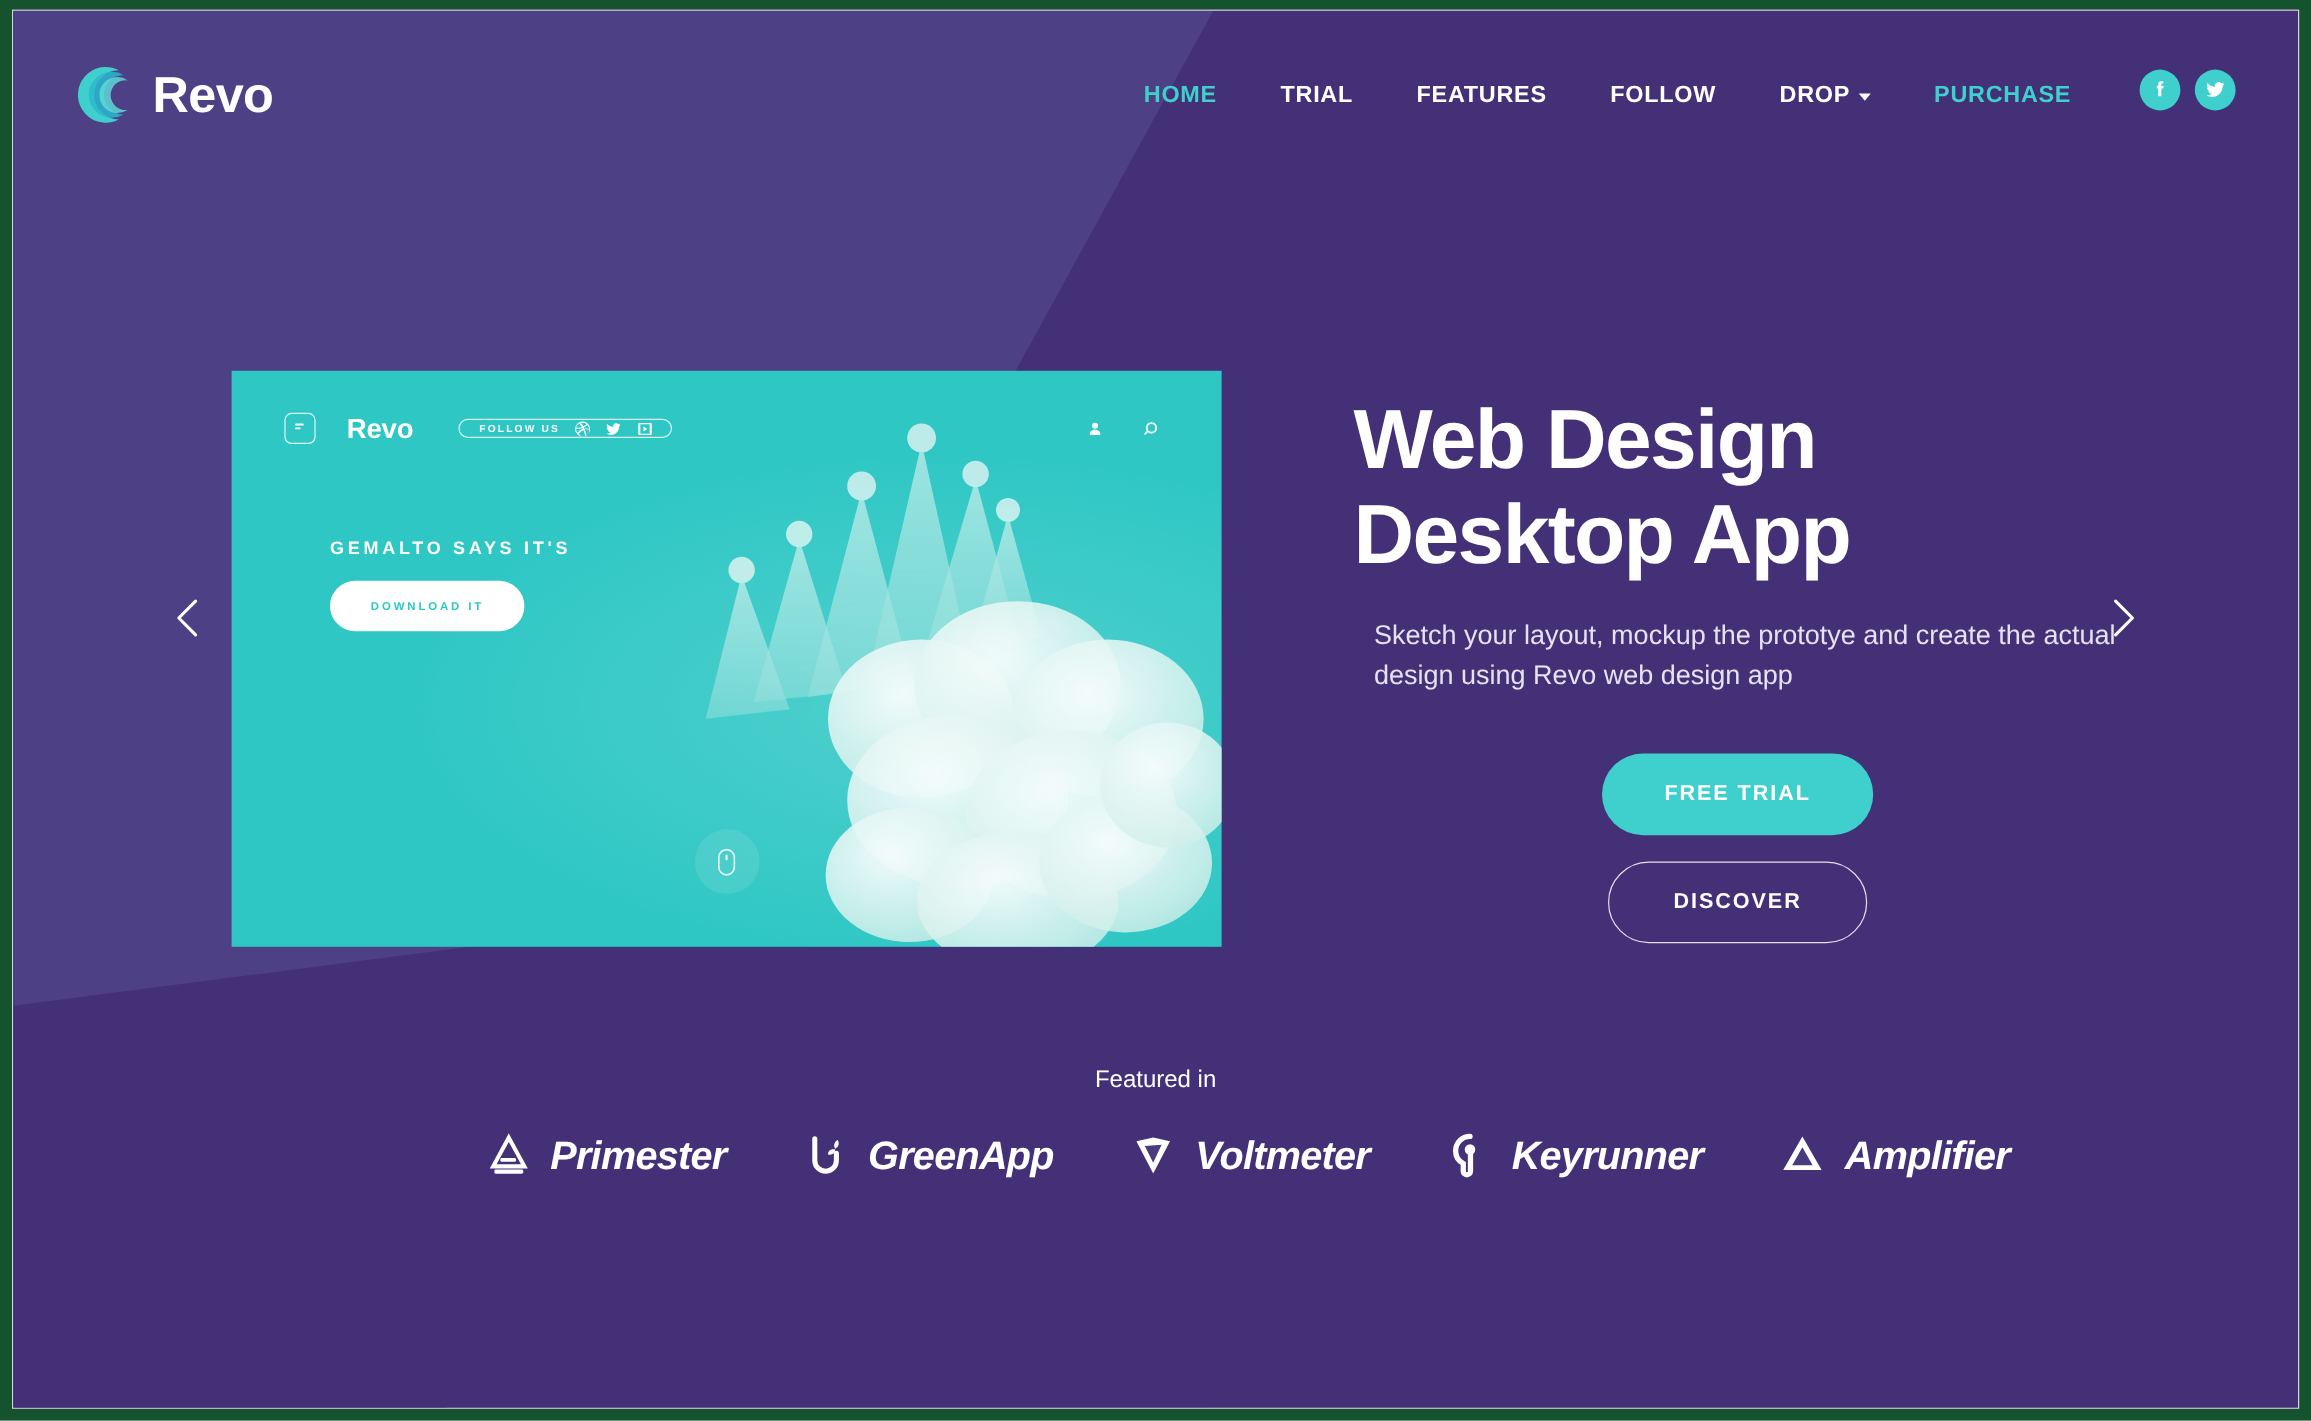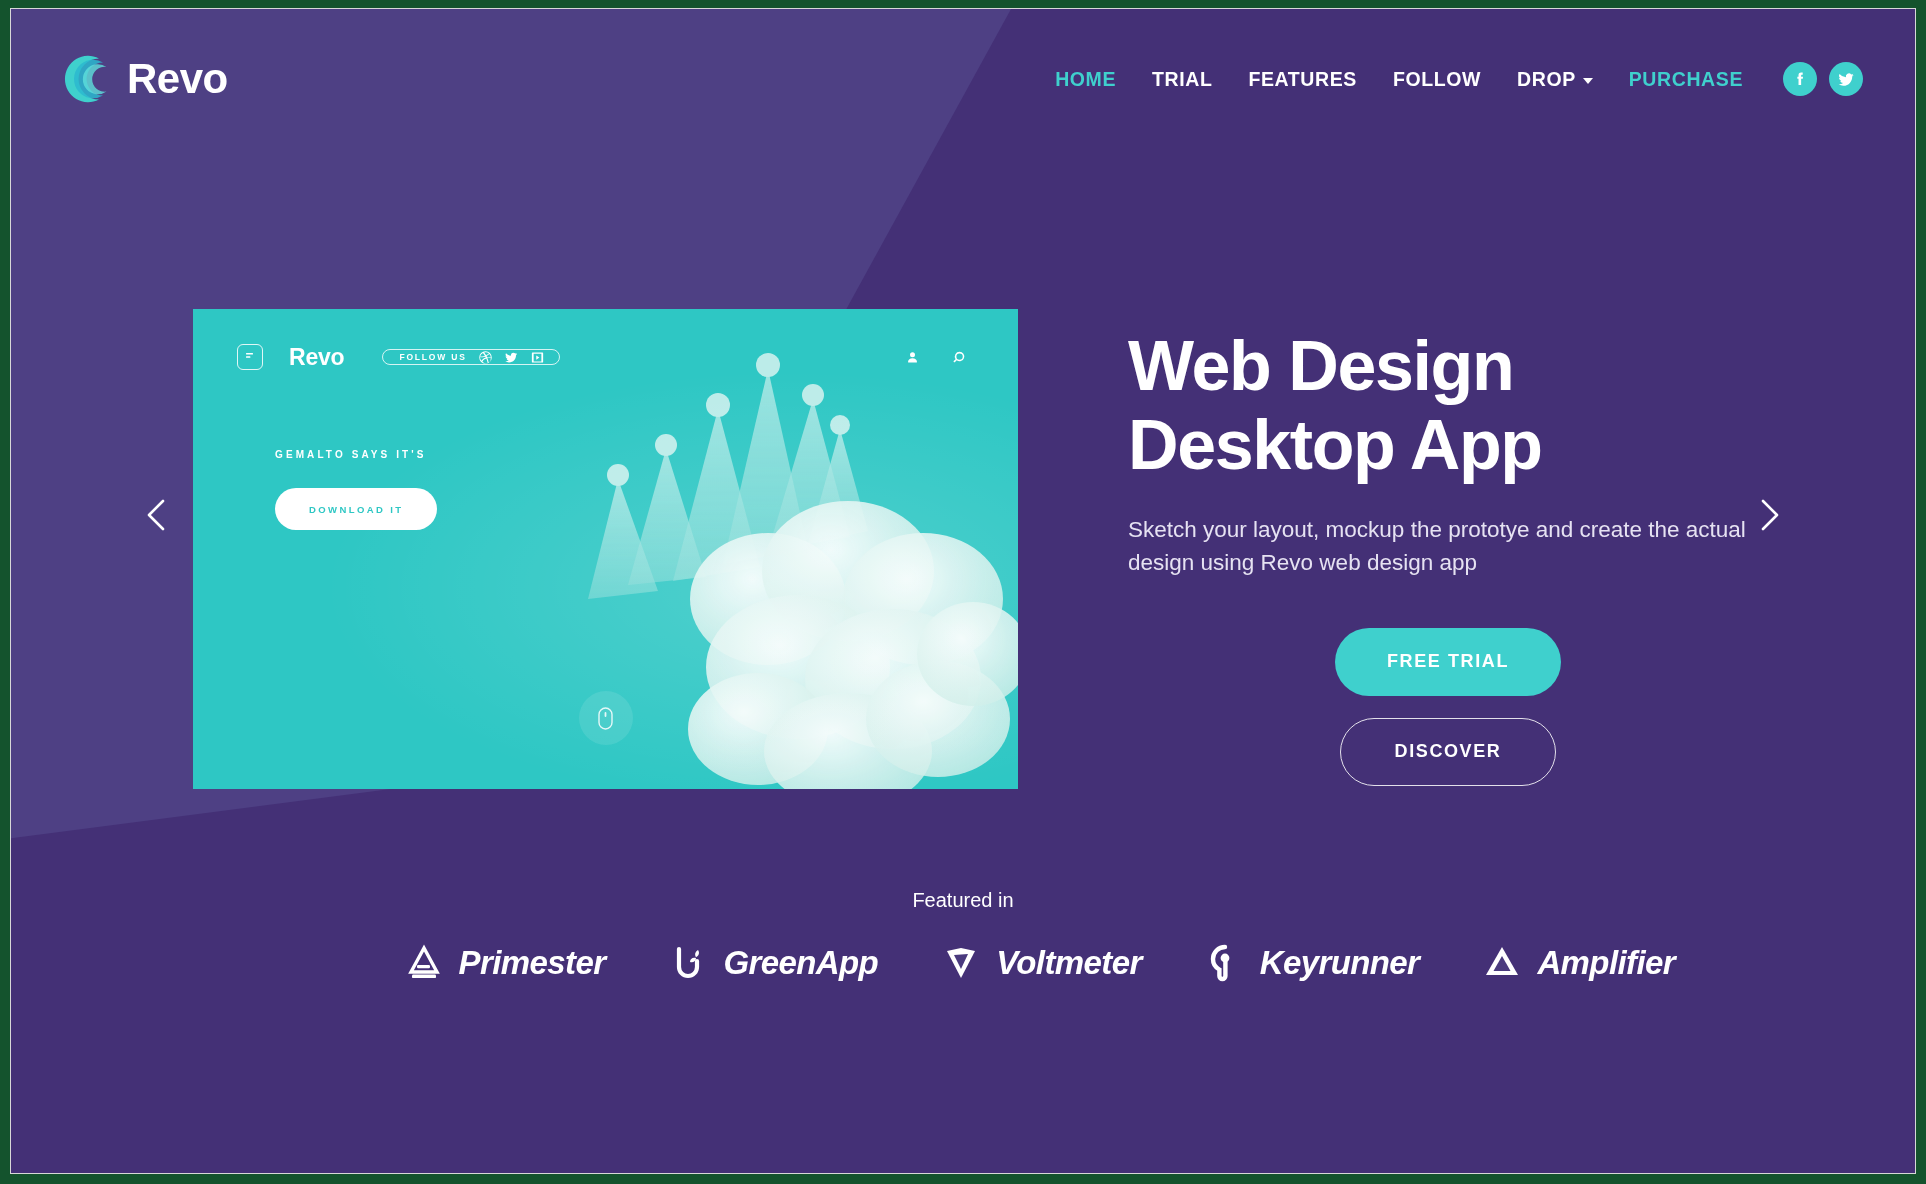--- a/index.html
+++ b/index.html
@@ -74,22 +74,22 @@
     font-size: 42px;
     font-weight: 700;
     color: #ffffff;
     letter-spacing: -0.5px;
     line-height: 1;
   }
 
   .nav {
     margin-left: auto;
     display: flex;
-    align-items: center;
-    gap: 0;
+    align-items: flex-start;
+    gap: 17px;
   }
   .nav-item {
     position: relative;
     display: inline-flex;
     align-items: center;
     gap: 7px;
     color: #ffffff;
     font-size: 19.5px;
     font-weight: 700;
     letter-spacing: 0.6px;
@@ -215,24 +215,24 @@
 
   .slide-body {
     position: absolute;
     left: 82px;
     top: 140px;
     z-index: 5;
     max-width: 470px;
   }
   .slide-eyebrow {
     color: #ffffff;
-    font-size: 10px;
+    font-size: 15px;
     font-weight: 700;
     letter-spacing: 3.1px;
-    margin-bottom: 28px;
+    margin-bottom: 18px;
   }
   .slide-title {
     color: #ffffff;
     font-size: 53px;
     font-weight: 700;
     line-height: 1.16;
     letter-spacing: -0.6px;
     margin-bottom: 34px;
   }
   .slide-cta {
@@ -293,20 +293,21 @@
     letter-spacing: -1.4px;
     margin-bottom: 28px;
   }
   .subhead {
     color: #e6e2f2;
     font-size: 22.5px;
     line-height: 1.48;
     font-weight: 400;
     max-width: 620px;
     margin-bottom: 48px;
+    margin-left: 17px;
   }
   .cta-row { display: flex; align-items: center; gap: 22px; flex-direction: column; }
   .btn {
     display: inline-flex;
     align-items: center;
     justify-content: center;
     height: 68px;
     border-radius: 36px;
     font-family: inherit;
     font-size: 18px;

